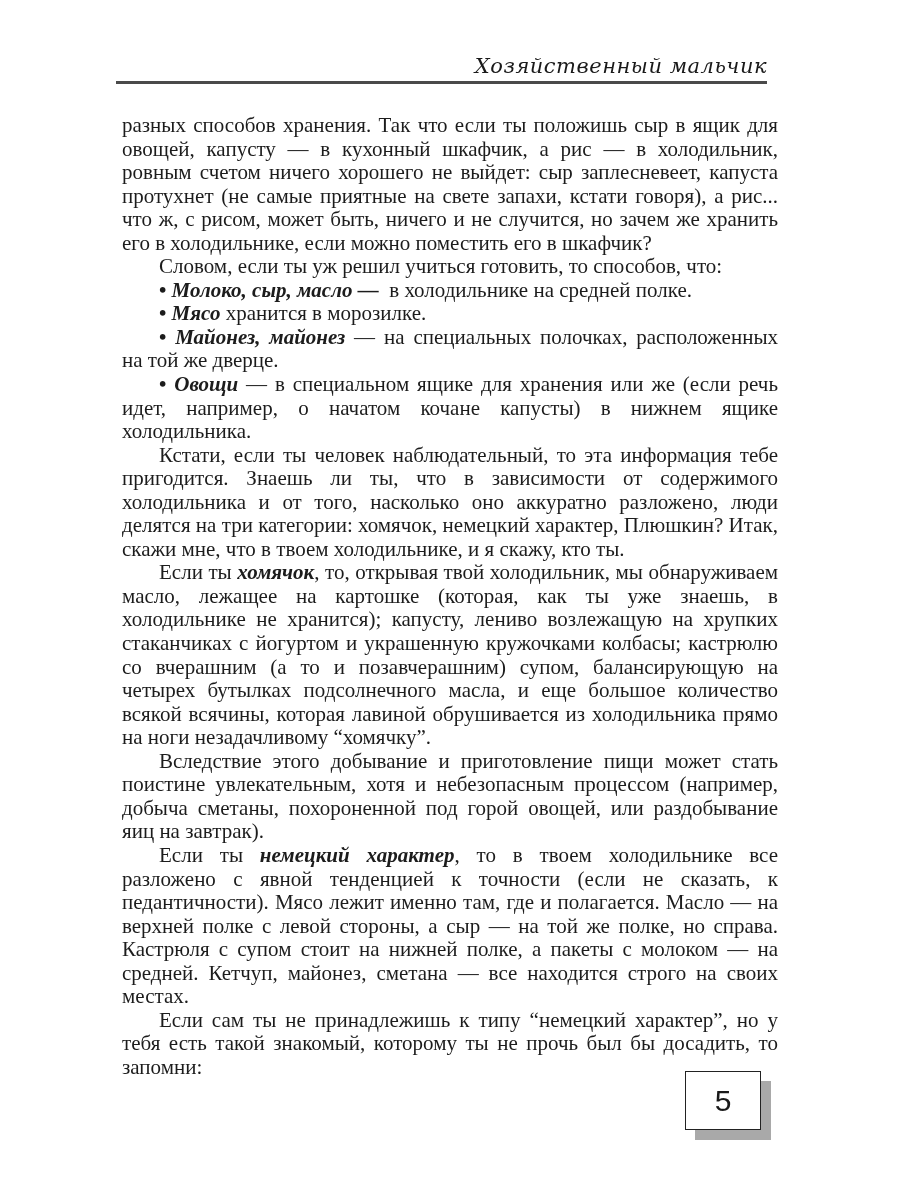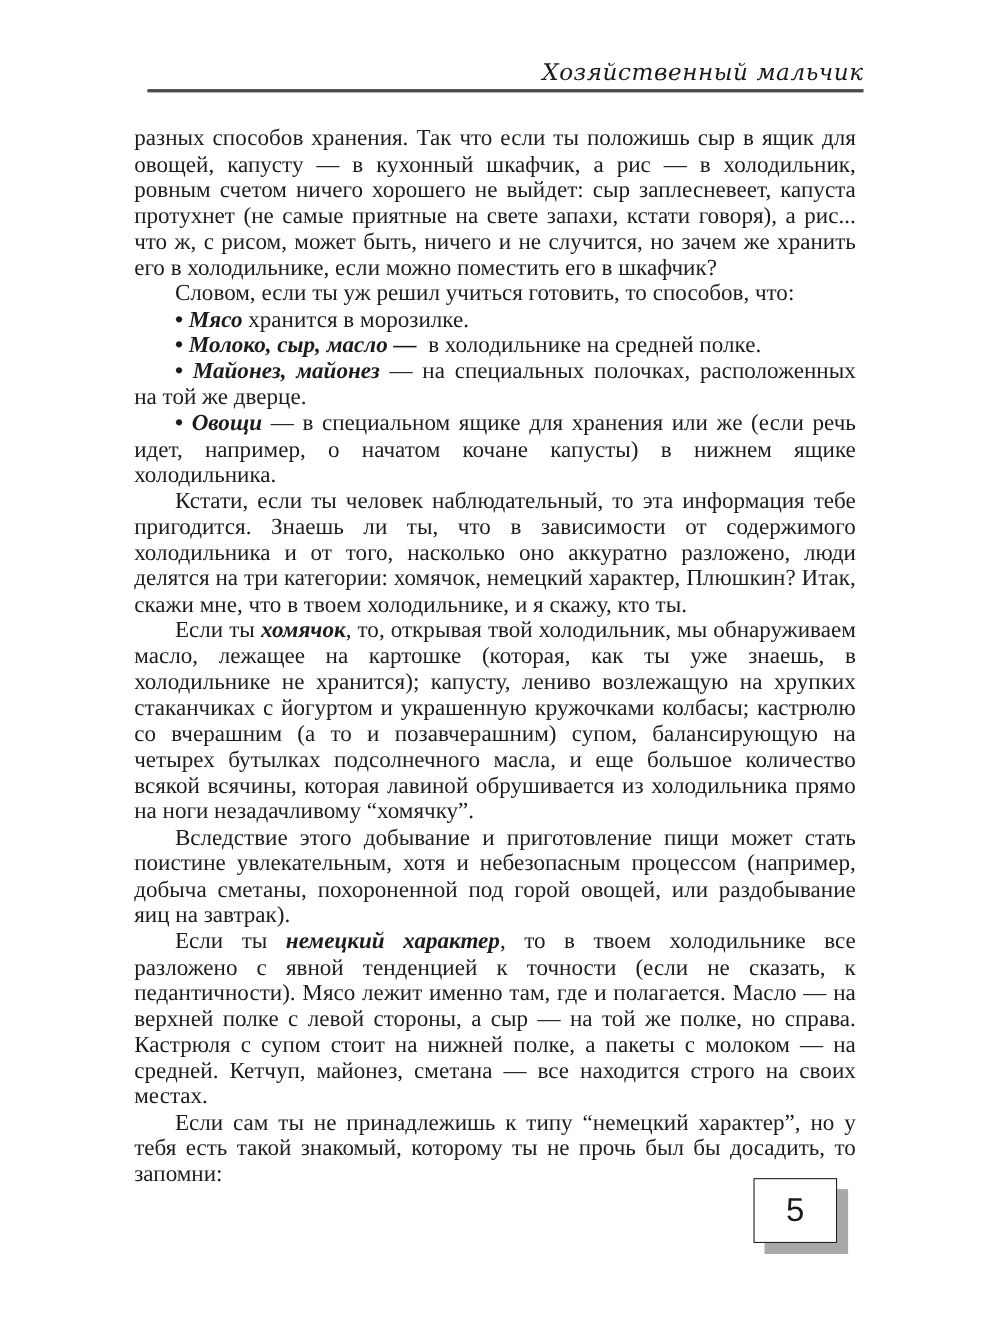--- a/index.html
+++ b/index.html
@@ -1,19 +1,19 @@
 <!DOCTYPE html>
 <html><head>
 <meta charset="utf-8">
 <style>
   html, body { margin: 0; padding: 0; background: #ffffff; }
   body { width: 900px; height: 1200px; position: relative; overflow: hidden; }
   .page { position: absolute; left: 0; top: 0; width: 900px; height: 1200px; background: #fff; }
 
-  .running-head { position: absolute; left: 134px; top: 52px; width: 651px; height: 32px; }
+  .running-head { position: absolute; left: 116px; top: 52px; width: 651px; height: 32px; }
   .running-title {
     position: absolute; right: 0; top: 2px;
     font-family: "DejaVu Serif", serif; font-style: italic; font-size: 21px;
     color: #1a1a1a; letter-spacing: 0.5px;
   }
   .running-rule { position: absolute; left: 0; right: 0; top: 29px; height: 3px; background: #4a4a4a; }
 
   .body-text {
     position: absolute; left: 122px; top: 114px; width: 656px;
     font-family: "Liberation Serif", serif; font-size: 21px; line-height: 23.55px;
@@ -42,22 +42,22 @@
 
   <div class="running-head">
     <span class="running-title">Хозяйственный мальчик</span>
     <div class="running-rule"></div>
   </div>
 
   <div class="body-text">
     <p class="flush">разных способов хранения. Так что если ты положишь сыр в ящик для овощей, капусту — в кухонный шкафчик, а рис — в холодильник, ровным счетом ничего хорошего не выйдет: сыр заплесневеет, капуста протухнет (не самые приятные на свете запахи, кстати говоря), а рис... что ж, с рисом, может быть, ничего и не случится, но зачем же хранить его в холодильнике, если можно поместить его в шкафчик?</p>
     <p class="indent">Словом, если ты уж решил учиться готовить, то способов, что:</p>
 
+    <p class="indent"><span class="bullet-dot">•</span><span> </span><span class="bi">Молоко, сыр, масло —</span><span style="white-space:pre-wrap">  в холодильнике на средней полке.</span></p>
     <p class="indent"><span class="bullet-dot">•</span><span> </span><span class="bi">Мясо</span><span> хранится в морозилке.</span></p>
-    <p class="indent"><span class="bullet-dot">•</span><span> </span><span class="bi">Молоко, сыр, масло —</span><span style="white-space:pre-wrap">  в холодильнике на средней полке.</span></p>
     <p class="indent"><span class="bullet-dot">•</span><span> </span><span class="bi">Майонез, майонез</span><span> — на специальных полочках, расположенных на той же дверце.</span></p>
     <p class="indent"><span class="bullet-dot">•</span><span> </span><span class="bi">Овощи</span><span> — в специальном ящике для хранения или же (если речь идет, например, о начатом кочане капусты) в нижнем ящике холодильника.</span></p>
 
     <p class="indent"><span>Кстати, если ты человек наблюдательный, то эта информация тебе пригодится. Знаешь ли ты, что в зависимости от содержимого холодильника и от того, насколько оно аккуратно разложено, люди делятся на три категории: </span><span class="b">хомячок, немецкий характер, Плюшкин</span><span>? Итак, скажи мне, что в твоем холодильнике, и я скажу, кто ты.</span></p>
 
     <p class="indent"><span>Если ты </span><span class="bi">хомячок</span><span>, то, открывая твой холодильник, мы обнаруживаем масло, лежащее на картошке (которая, как ты уже знаешь, в холодильнике не хранится); капусту, лениво возлежащую на хрупких стаканчиках с йогуртом и украшенную кружочками колбасы; кастрюлю со вчерашним (а то и позавчерашним) супом, балансирующую на четырех бутылках подсолнечного масла, и еще большое количество всякой всячины, которая лавиной обрушивается из холодильника прямо на ноги незадачливому “хомячку”.</span></p>
 
     <p class="indent">Вследствие этого добывание и приготовление пищи может стать поистине увлекательным, хотя и небезопасным процессом (например, добыча сметаны, похороненной под горой овощей, или раздобывание яиц на завтрак).</p>
 
     <p class="indent"><span>Если ты </span><span class="bi">немецкий характер</span><span>, то в твоем холодильнике все разложено с явной тенденцией к точности (если не сказать, к педантичности). Мясо лежит именно там, где и полагается. Масло — на верхней полке с левой стороны, а сыр — на той же полке, но справа. Кастрюля с супом стоит на нижней полке, а пакеты с молоком — на средней. Кетчуп, майонез, сметана — все находится строго на своих местах.</span></p>

